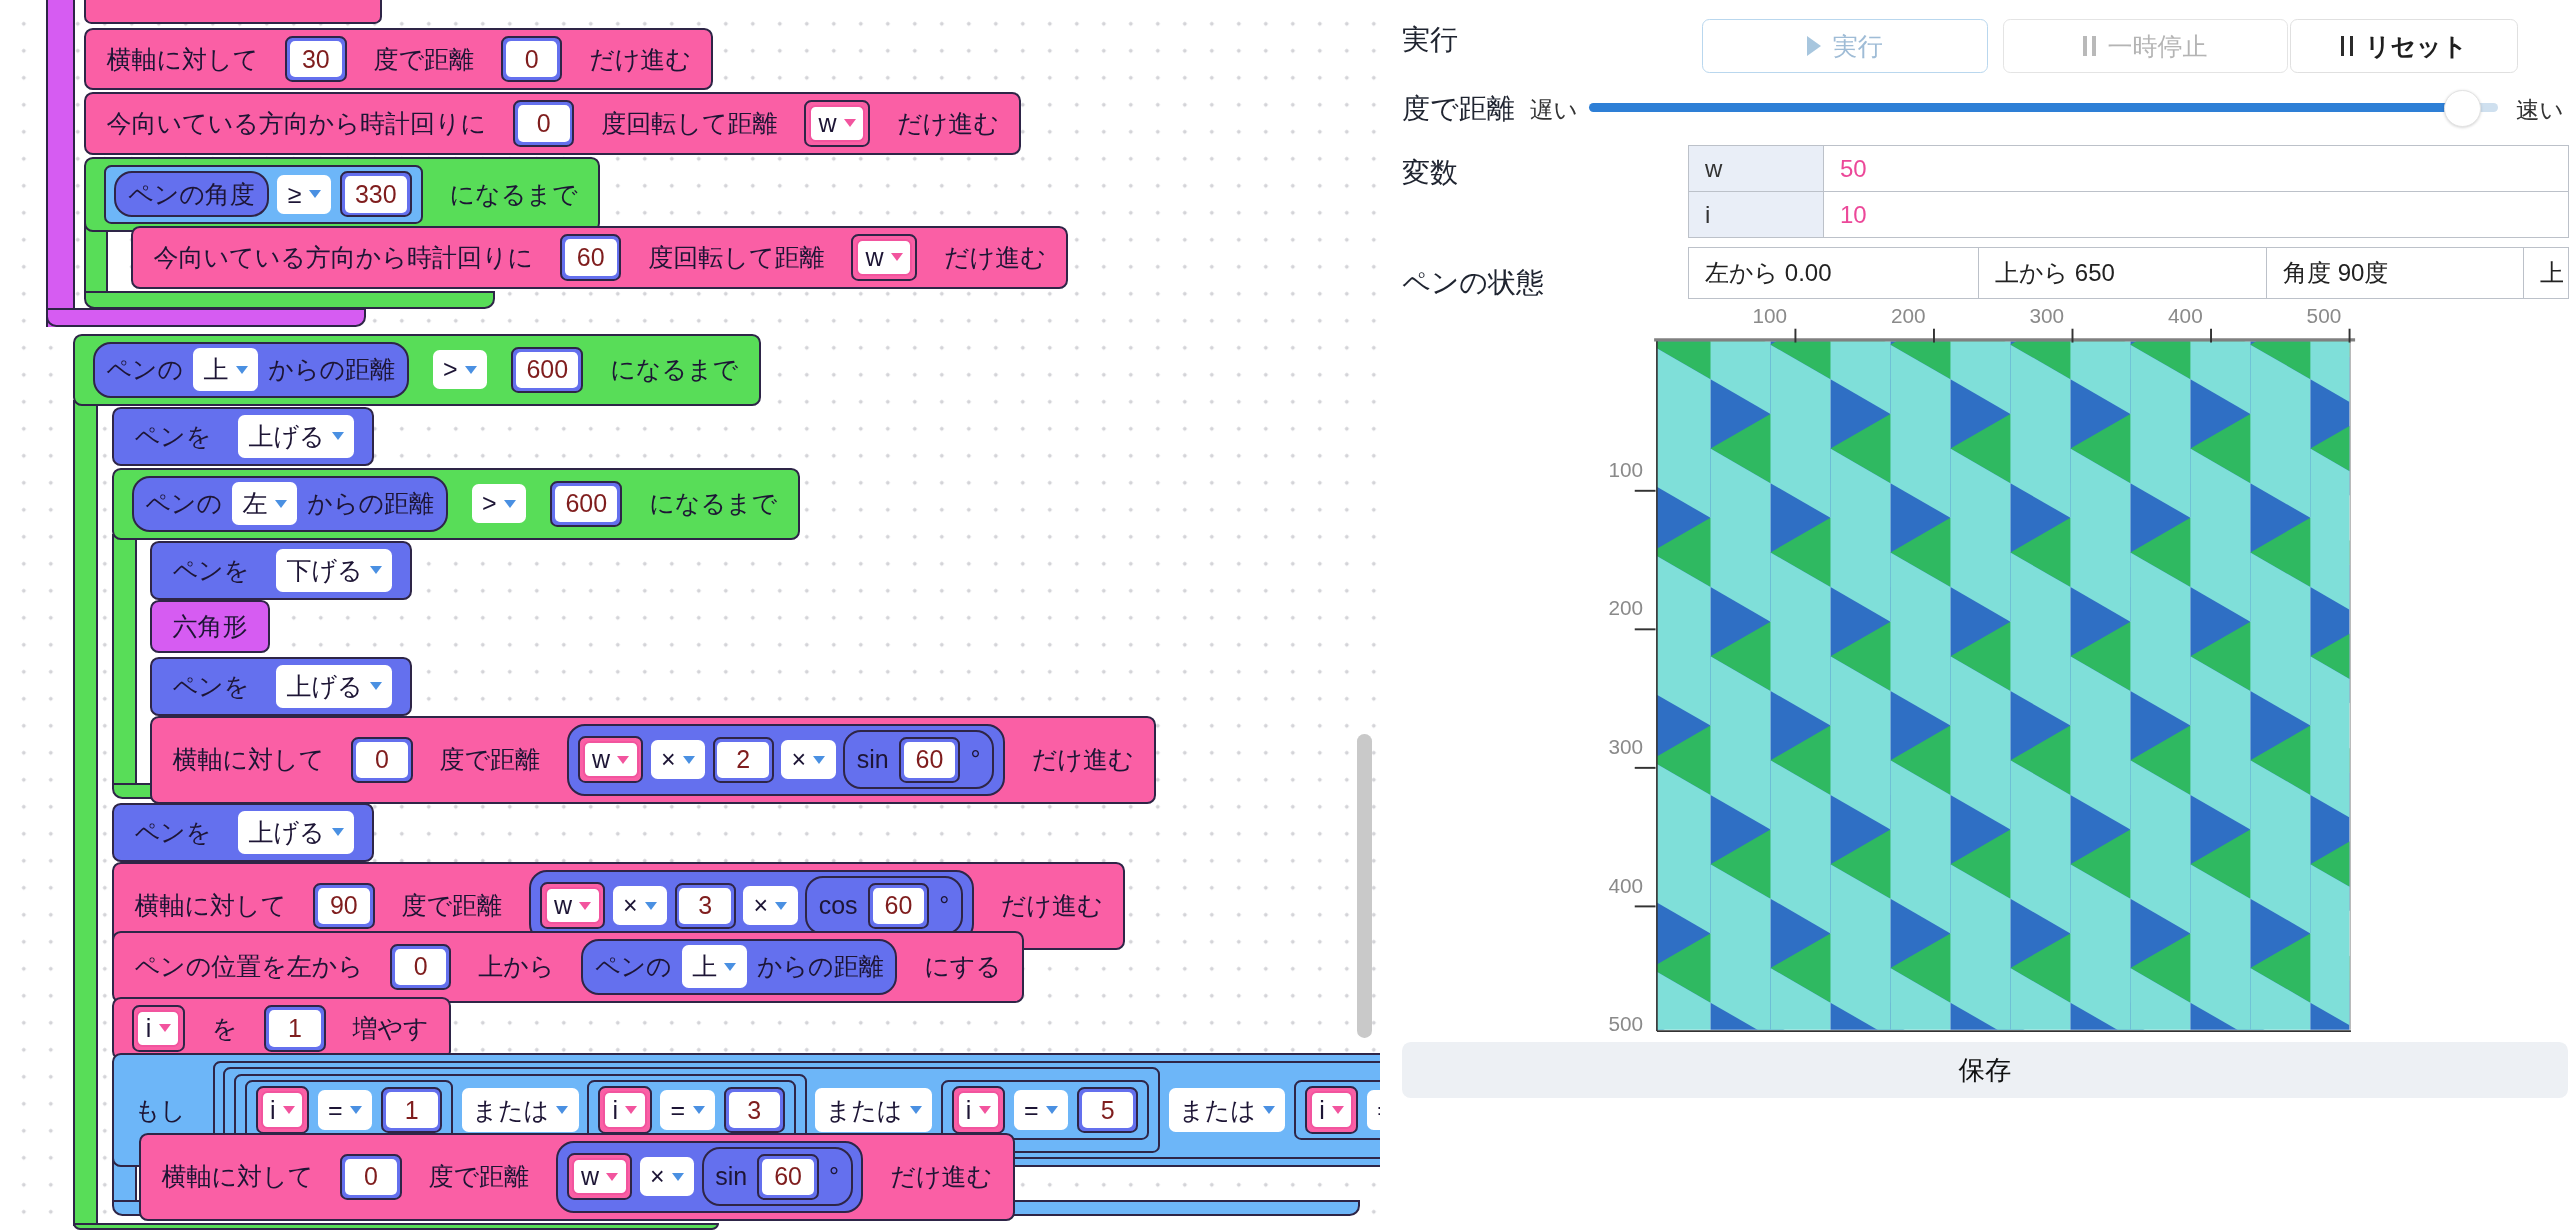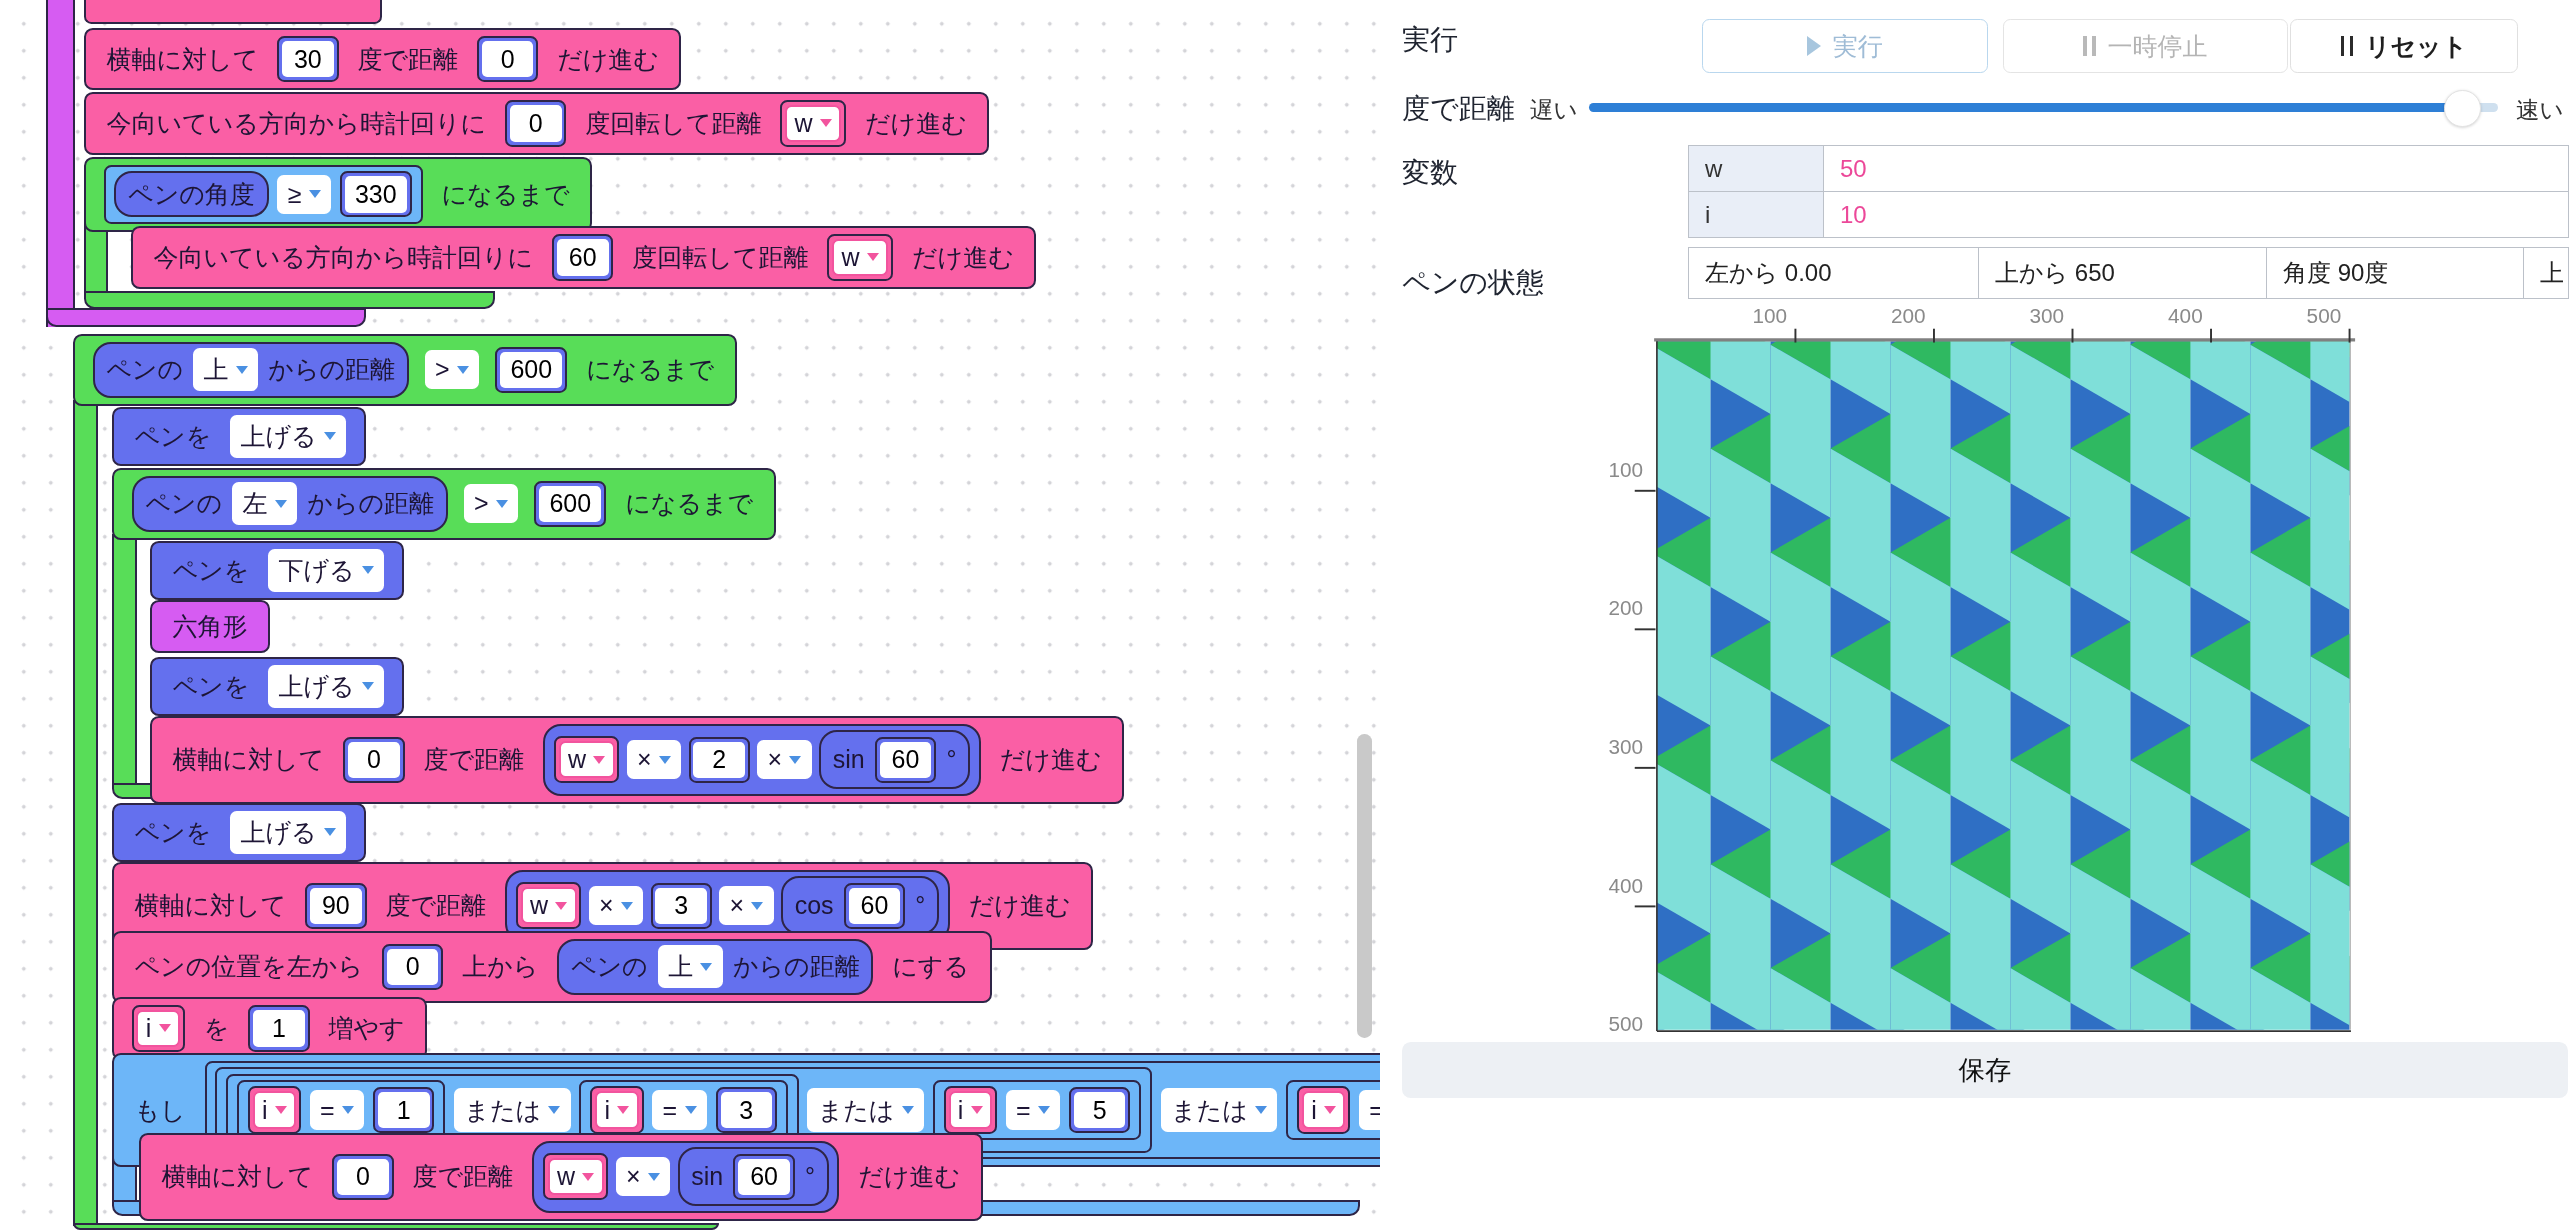--- a/index.html
+++ b/index.html
@@ -7,29 +7,29 @@
        font-family:"Liberation Sans",sans-serif;}
   
   #ws{position:absolute;left:0;top:0;width:1380px;height:1230px;overflow:hidden;background:#fff;
       background-image:radial-gradient(circle,#d4d4d8 1.8px,transparent 2.2px);
       background-size:27px 27px;background-position:10.3px 10.3px;}
   .shape{position:absolute;box-sizing:border-box;}
   .shape.spine{border-left:2.2px solid #2e2547;border-right:2.2px solid #2e2547;}
   .shape.lip{border:2.2px solid #2e2547;border-radius:0 0 10.3px 10.3px;}
   .shape.cut{border:2.2px solid #2e2547;border-top:none;border-radius:0 0 7.3px 7.3px;}
   .shape.scroll{border-radius:7.3px;}
-  .row{position:absolute;display:inline-flex;align-items:center;gap:16px;white-space:nowrap;
+  .row{position:absolute;display:inline-flex;align-items:center;gap:24px;white-space:nowrap;
        border:2.2px solid #2e2547;border-radius:8.8px;padding:5.9px 17.6px;box-sizing:border-box;}
   .c-pink{background:#fa5fa5;} .c-green{background:#58dd58;} .c-indigo{background:#6470ee;}
   .c-lblue{background:#6db6f8;} .c-violet{background:#d65cf2;}
   .bt{font-size:25px;color:#1d1535;margin:0 2.9px;}
   .sock{display:inline-flex;align-items:center;border:2.2px solid #2e2547;border-radius:7.3px;padding:2.9px;}
   .sock.ind{background:#6470ee;} .sock.pkk{background:#fa5fa5;}
   .numbox{background:#fff;border-radius:5.1px;padding:3.7px 10.3px;min-width:31px;text-align:center;
-          font-size:25px;color:#000000;}
+          font-size:25px;color:#7f1d1d;}
   .vchip{background:#fff;border:2.2px solid #f2549e;border-radius:6.6px;padding:2.2px 7.3px;
          display:inline-flex;align-items:center;font-size:25px;color:#1d1535;}
   .dchip{background:#fff;border-radius:6.6px;padding:5.1px 10.3px;display:inline-flex;align-items:center;
          font-size:25px;color:#1d1535;}
   .tri{width:0;height:0;border-left:6.6px solid transparent;border-right:6.6px solid transparent;
        border-top:8.8px solid #4a90e2;margin-left:7.3px;}
   .tri.p{border-top-color:#f2549e;}
   .rep{background:#6470ee;border:2.2px solid #2e2547;border-radius:18px;padding:4.4px 8.8px;
        display:inline-flex;align-items:center;gap:7.3px;}
   .cmpb,.grpb{background:#6db6f8;border:2.2px solid #2e2547;border-radius:7.3px;padding:4.4px 8.8px;

